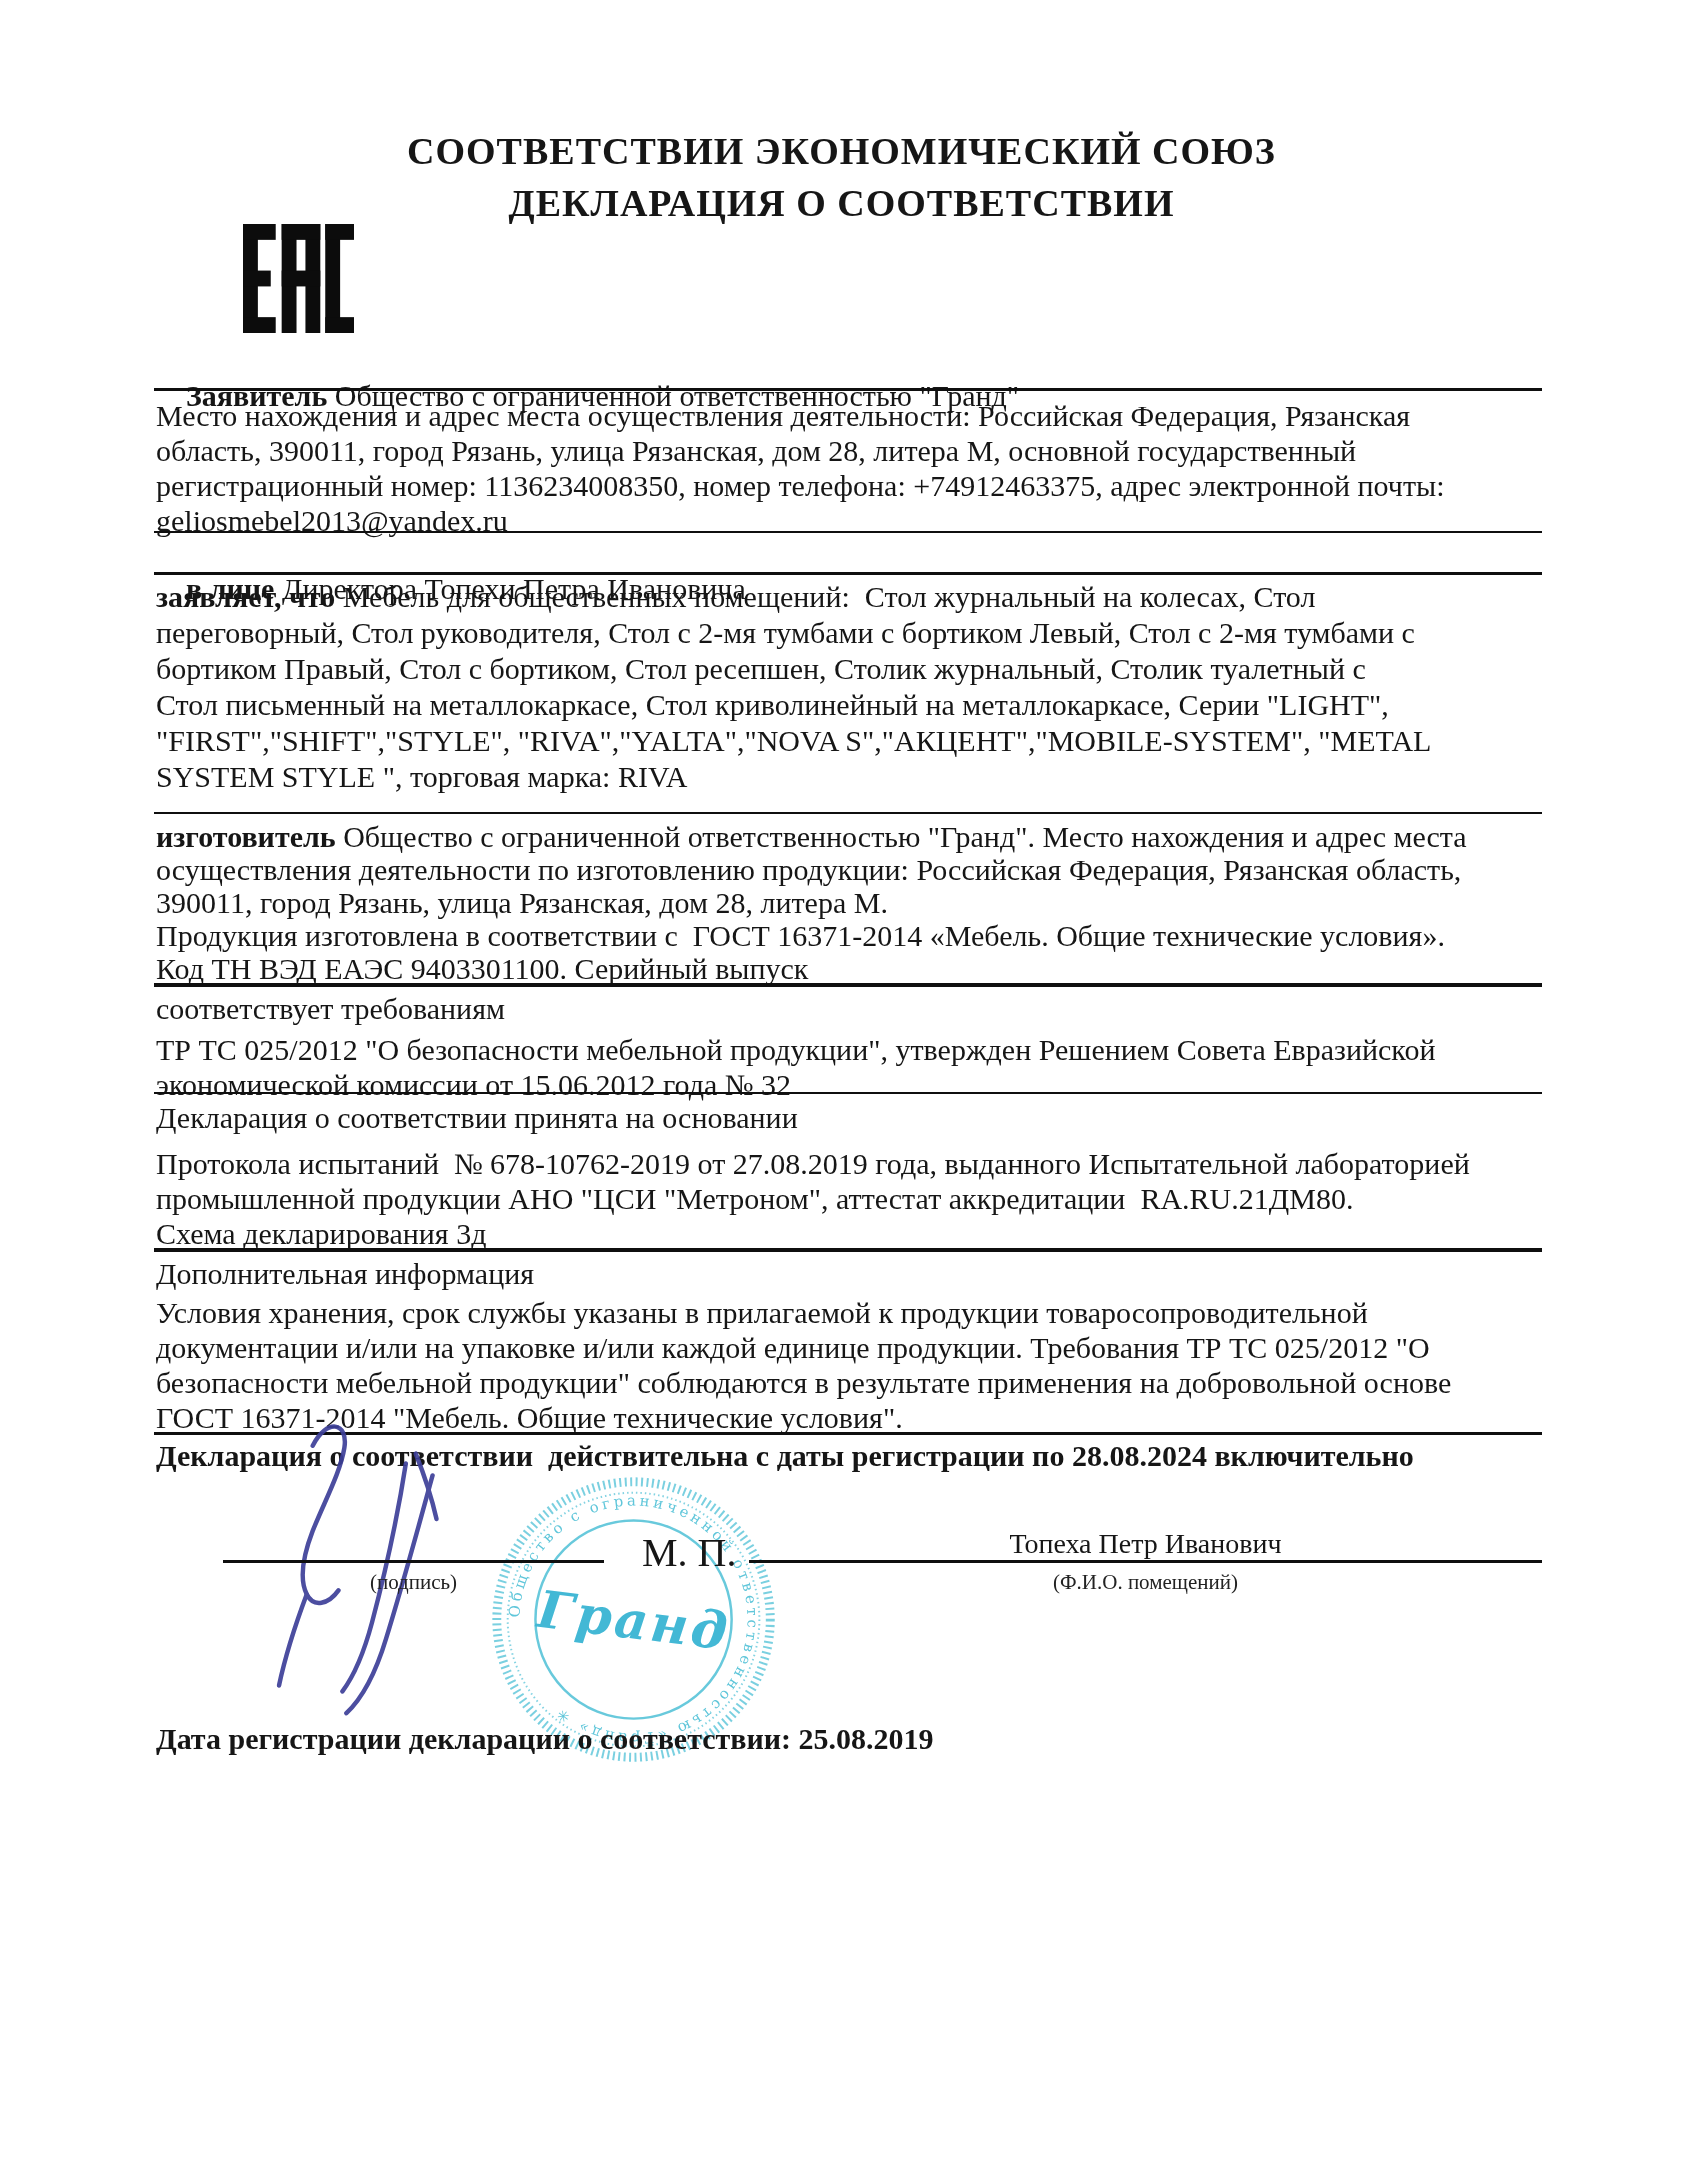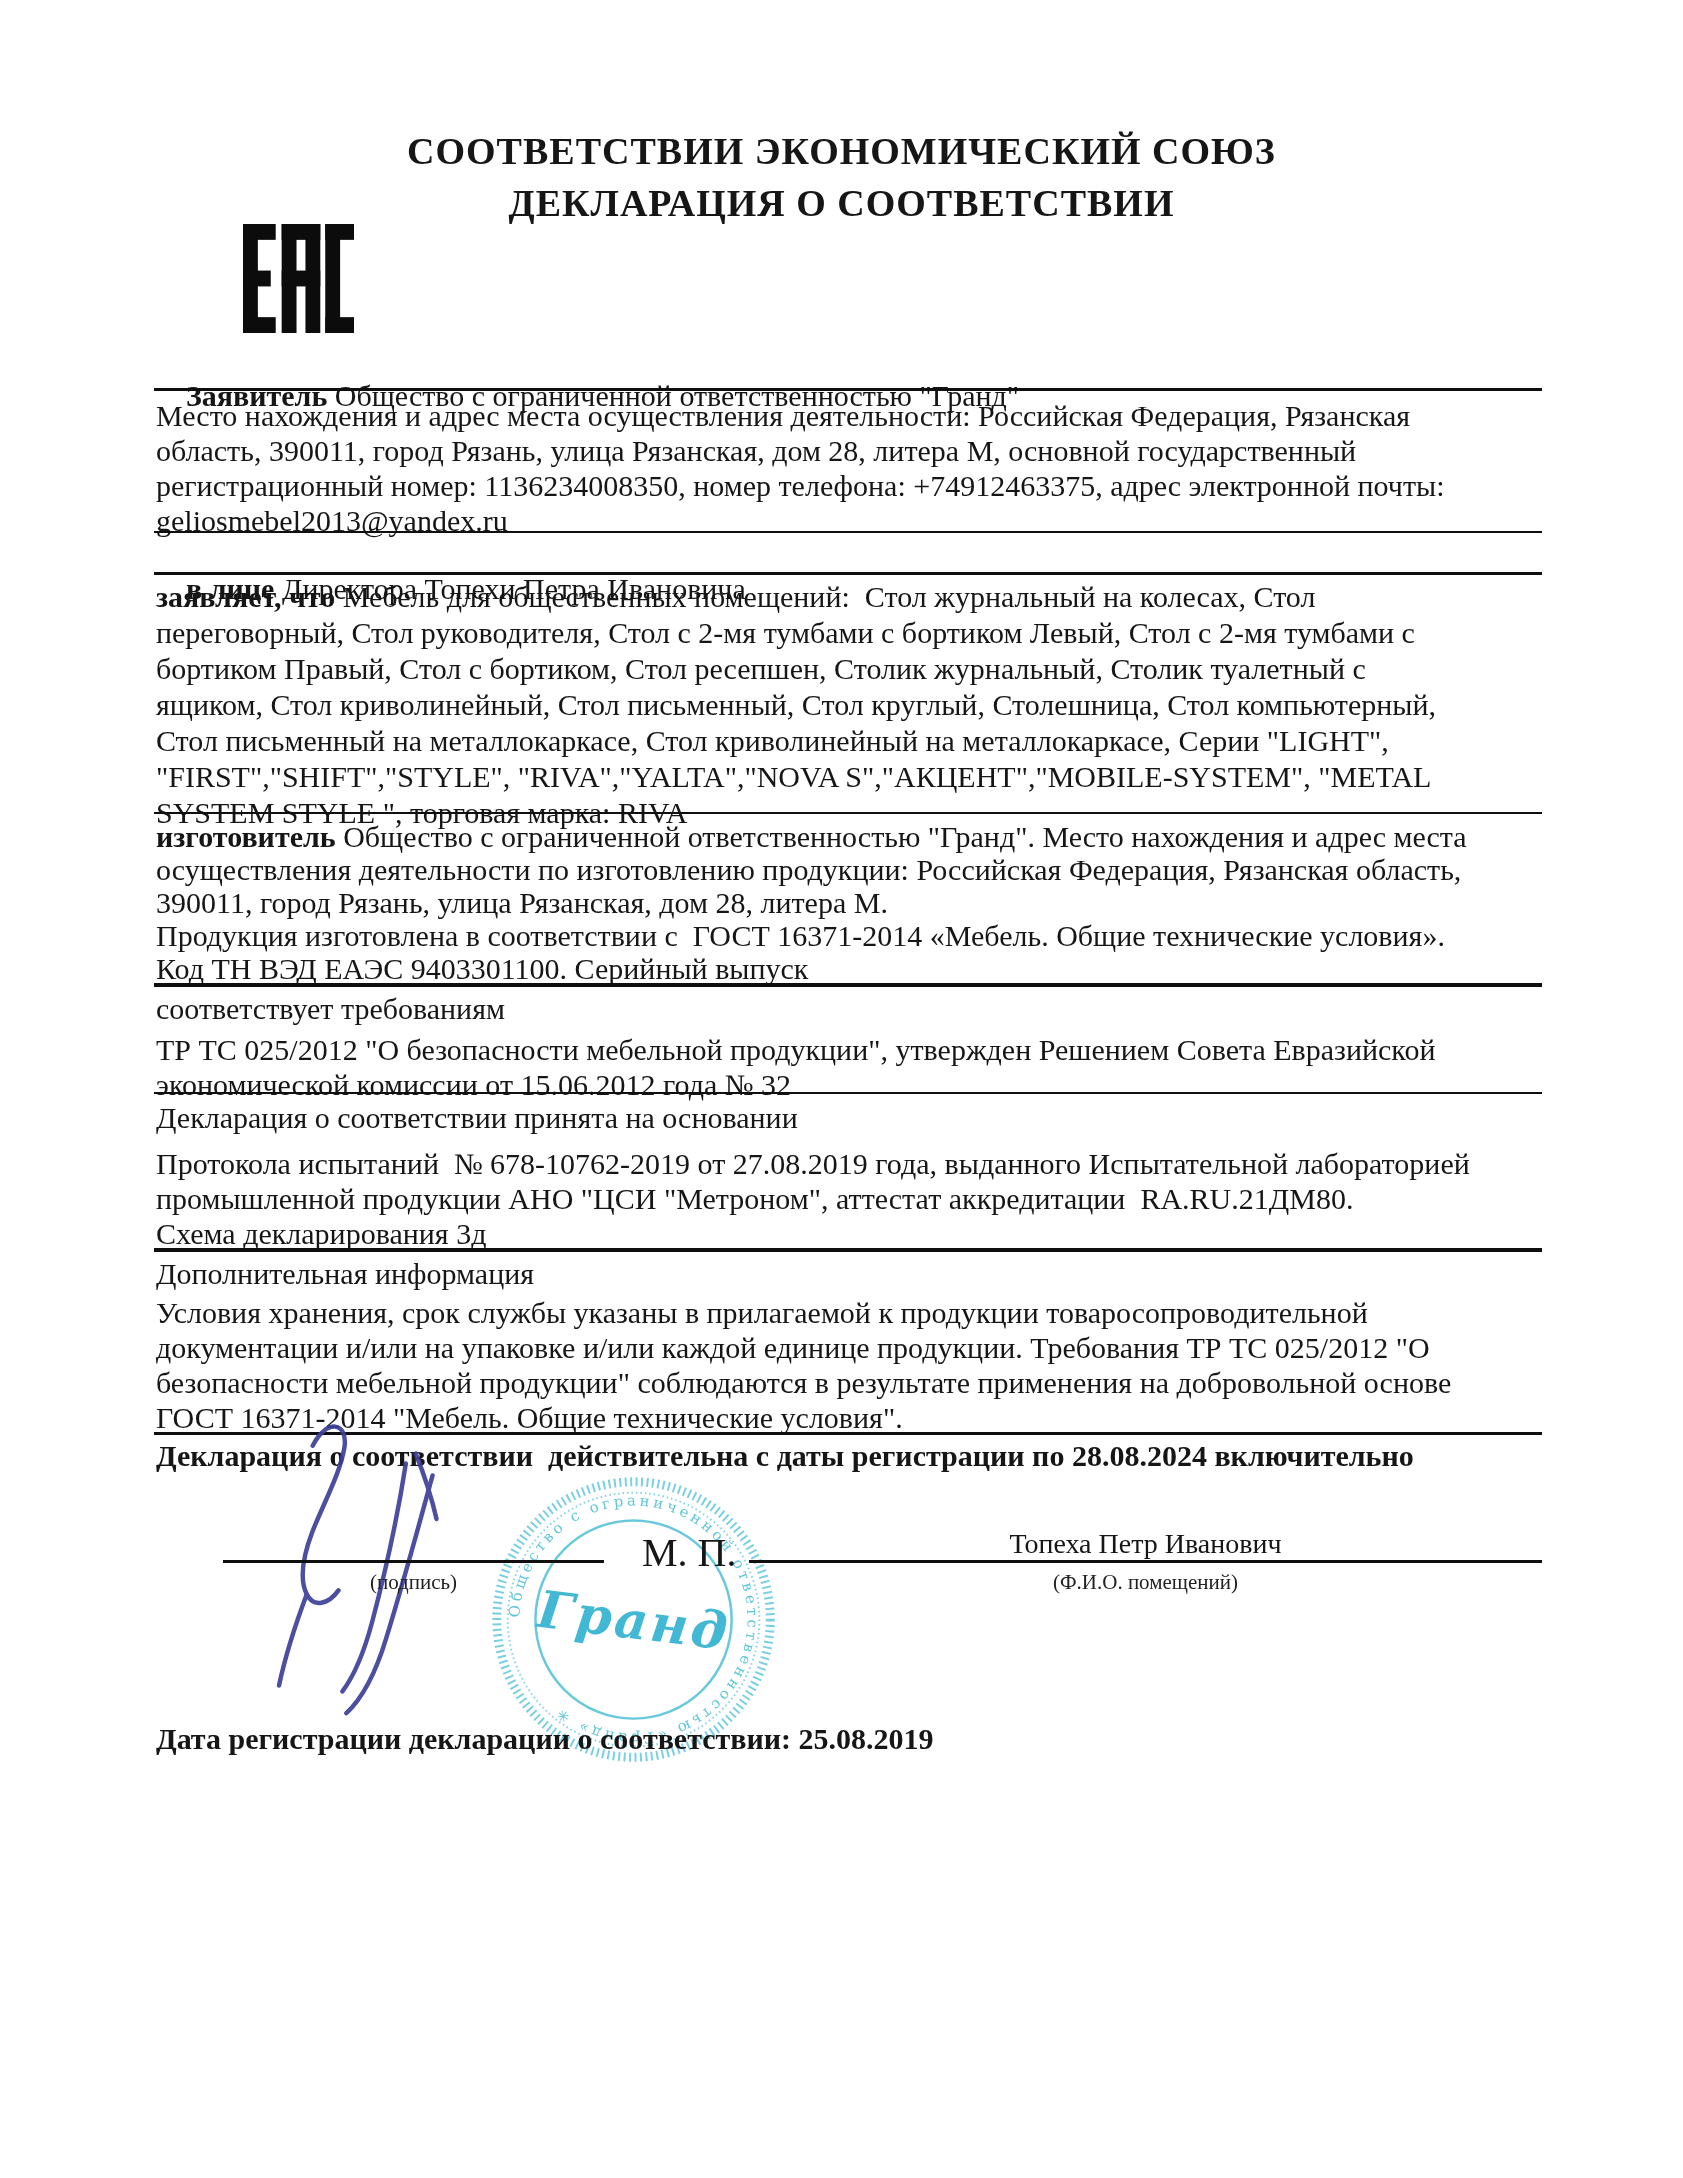--- a/index.html
+++ b/index.html
@@ -61,21 +61,20 @@
 
   <div class="abs body-text line" style="left:156px;top:538px;">
     <span class="lead">в лице </span><span>Директора Топехи Петра Ивановича</span>
   </div>
   <div class="rule" style="left:154px;top:572px;width:1388px;height:3px;"></div>
 
   <div class="para" style="top:579px;line-height:36px;">
     <div class="line"><span class="lead">заявляет, что </span><span>Мебель для общественных помещений:  Стол журнальный на колесах, Стол</span></div>
     <div class="line">переговорный, Стол руководителя, Стол с 2-мя тумбами с бортиком Левый, Стол с 2-мя тумбами с</div>
     <div class="line">бортиком Правый, Стол с бортиком, Стол ресепшен, Столик журнальный, Столик туалетный с</div>
-    <div class="line">ящиком, Стол криволинейный, Стол письменный, Стол круглый, Столешница, Стол компьютерный,</div>
     <div class="line">Стол письменный на металлокаркасе, Стол криволинейный на металлокаркасе, Серии "LIGHT",</div>
     <div class="line">"FIRST","SHIFT","STYLE", "RIVA","YALTA","NOVA S","АКЦЕНТ","MOBILE-SYSTEM", "METAL</div>
     <div class="line">SYSTEM STYLE ", торговая марка: RIVA</div>
   </div>
   <div class="rule" style="left:154px;top:812px;width:1388px;height:2px;"></div>
 
   <div class="para" style="top:820px;line-height:33px;">
     <div class="line"><span class="lead">изготовитель </span><span>Общество с ограниченной ответственностью "Гранд". Место нахождения и адрес места</span></div>
     <div class="line">осуществления деятельности по изготовлению продукции: Российская Федерация, Рязанская область,</div>
     <div class="line">390011, город Рязань, улица Рязанская, дом 28, литера М.</div>

